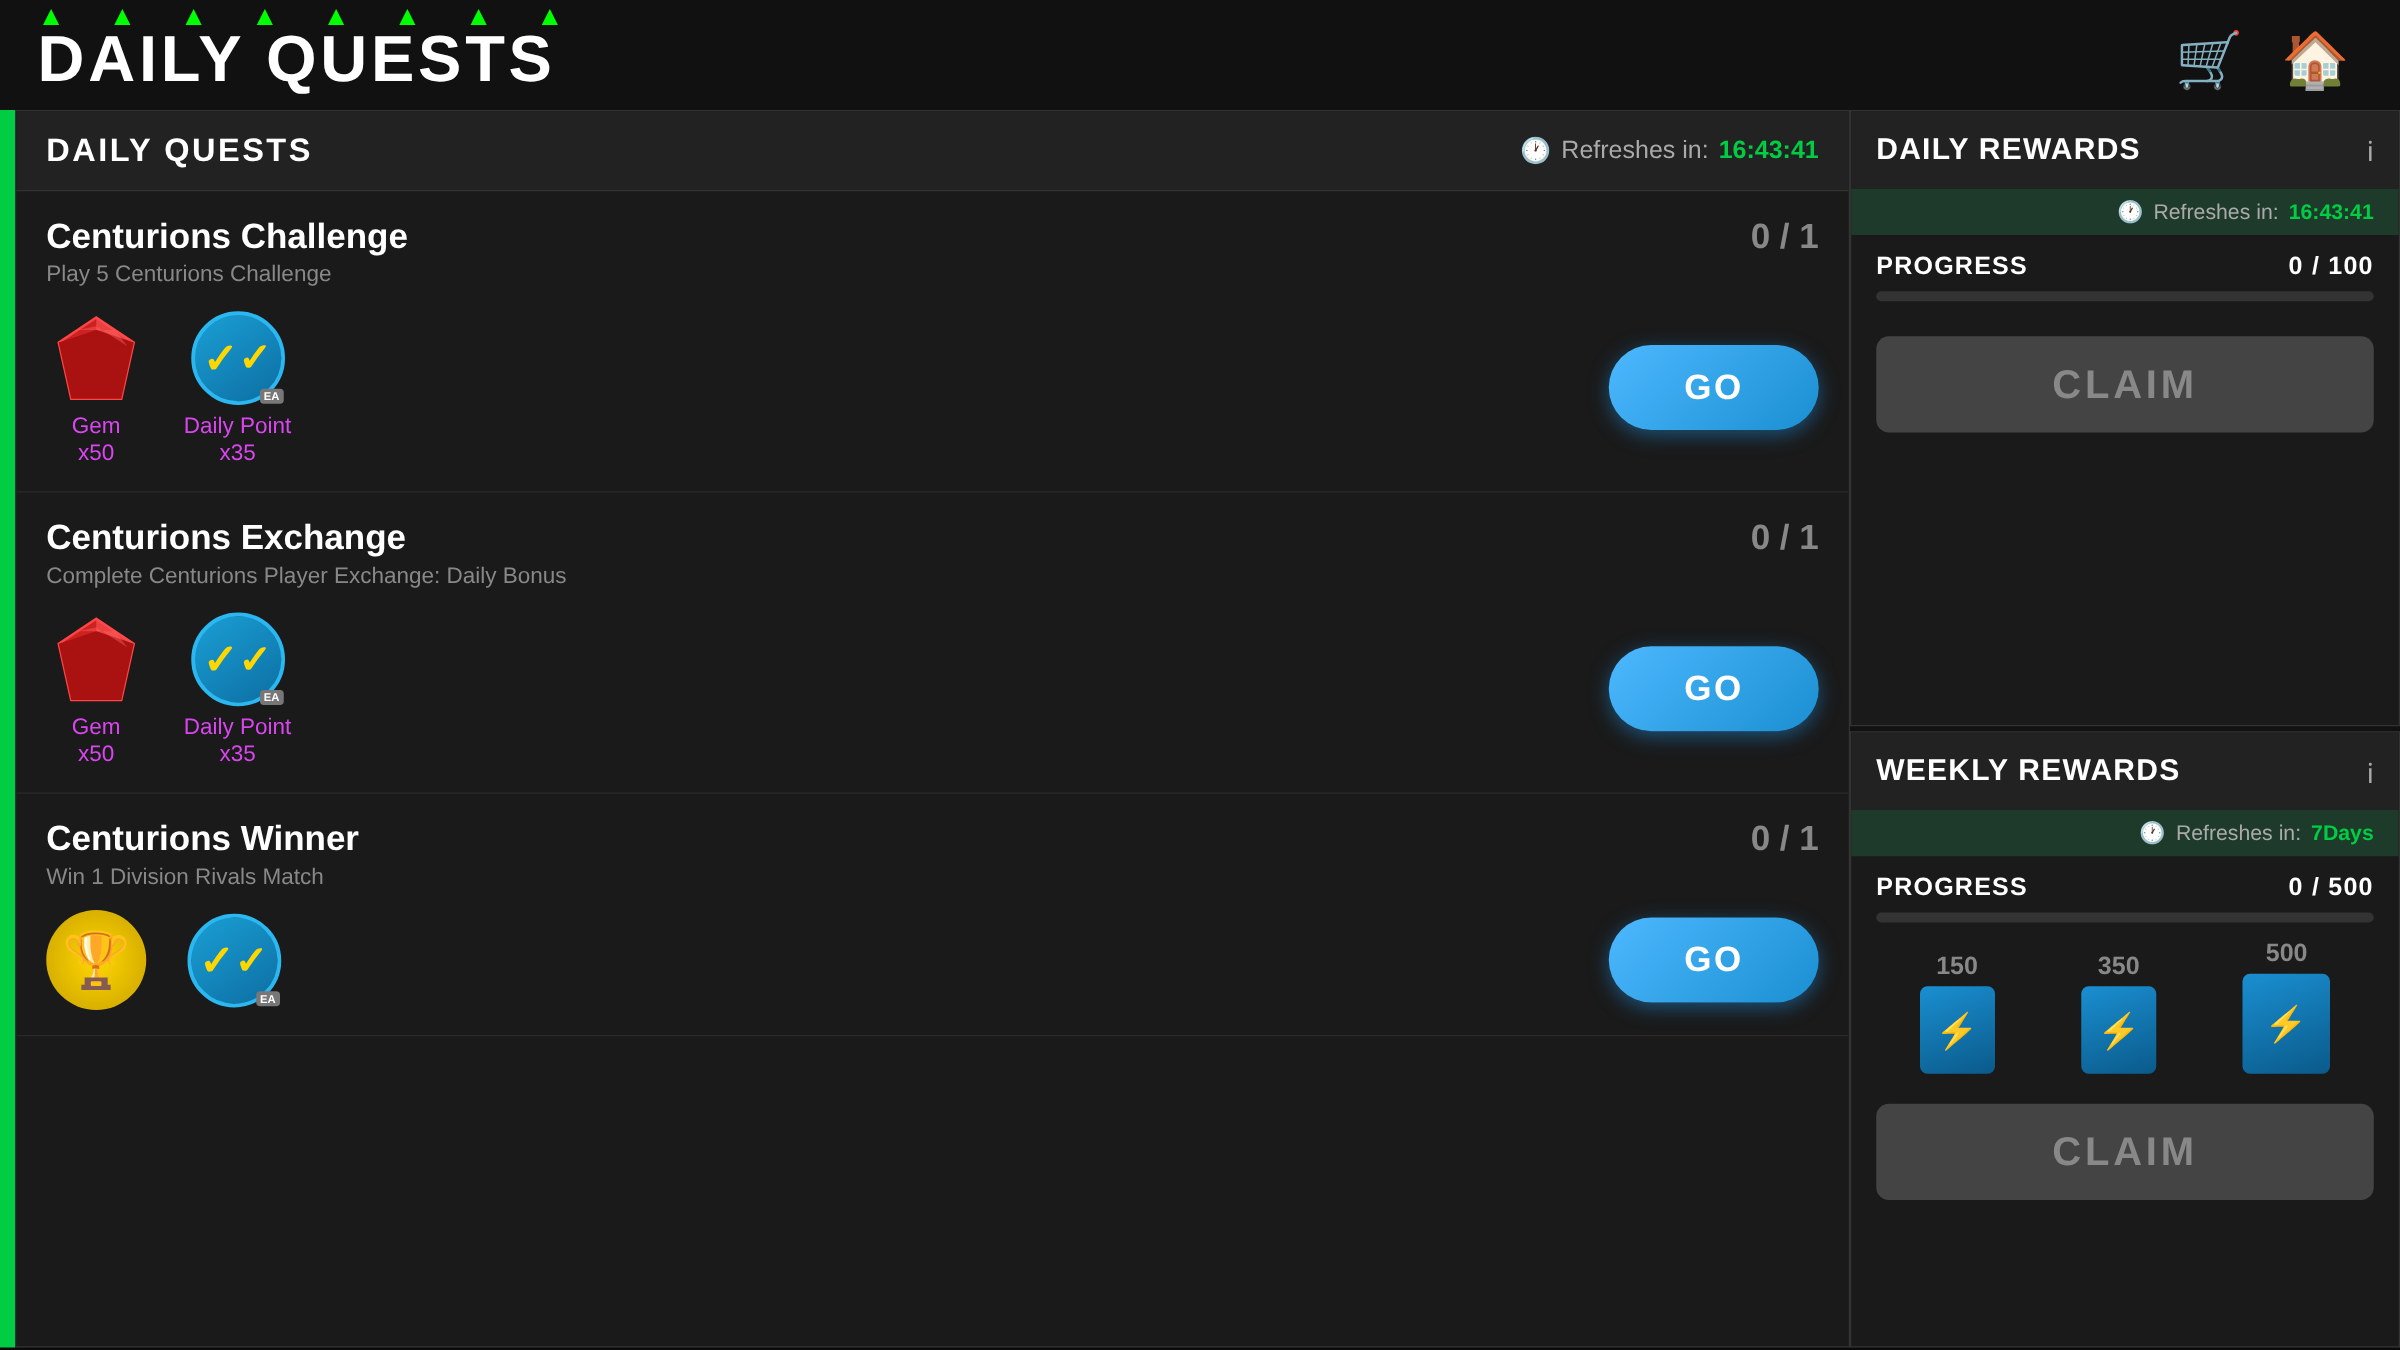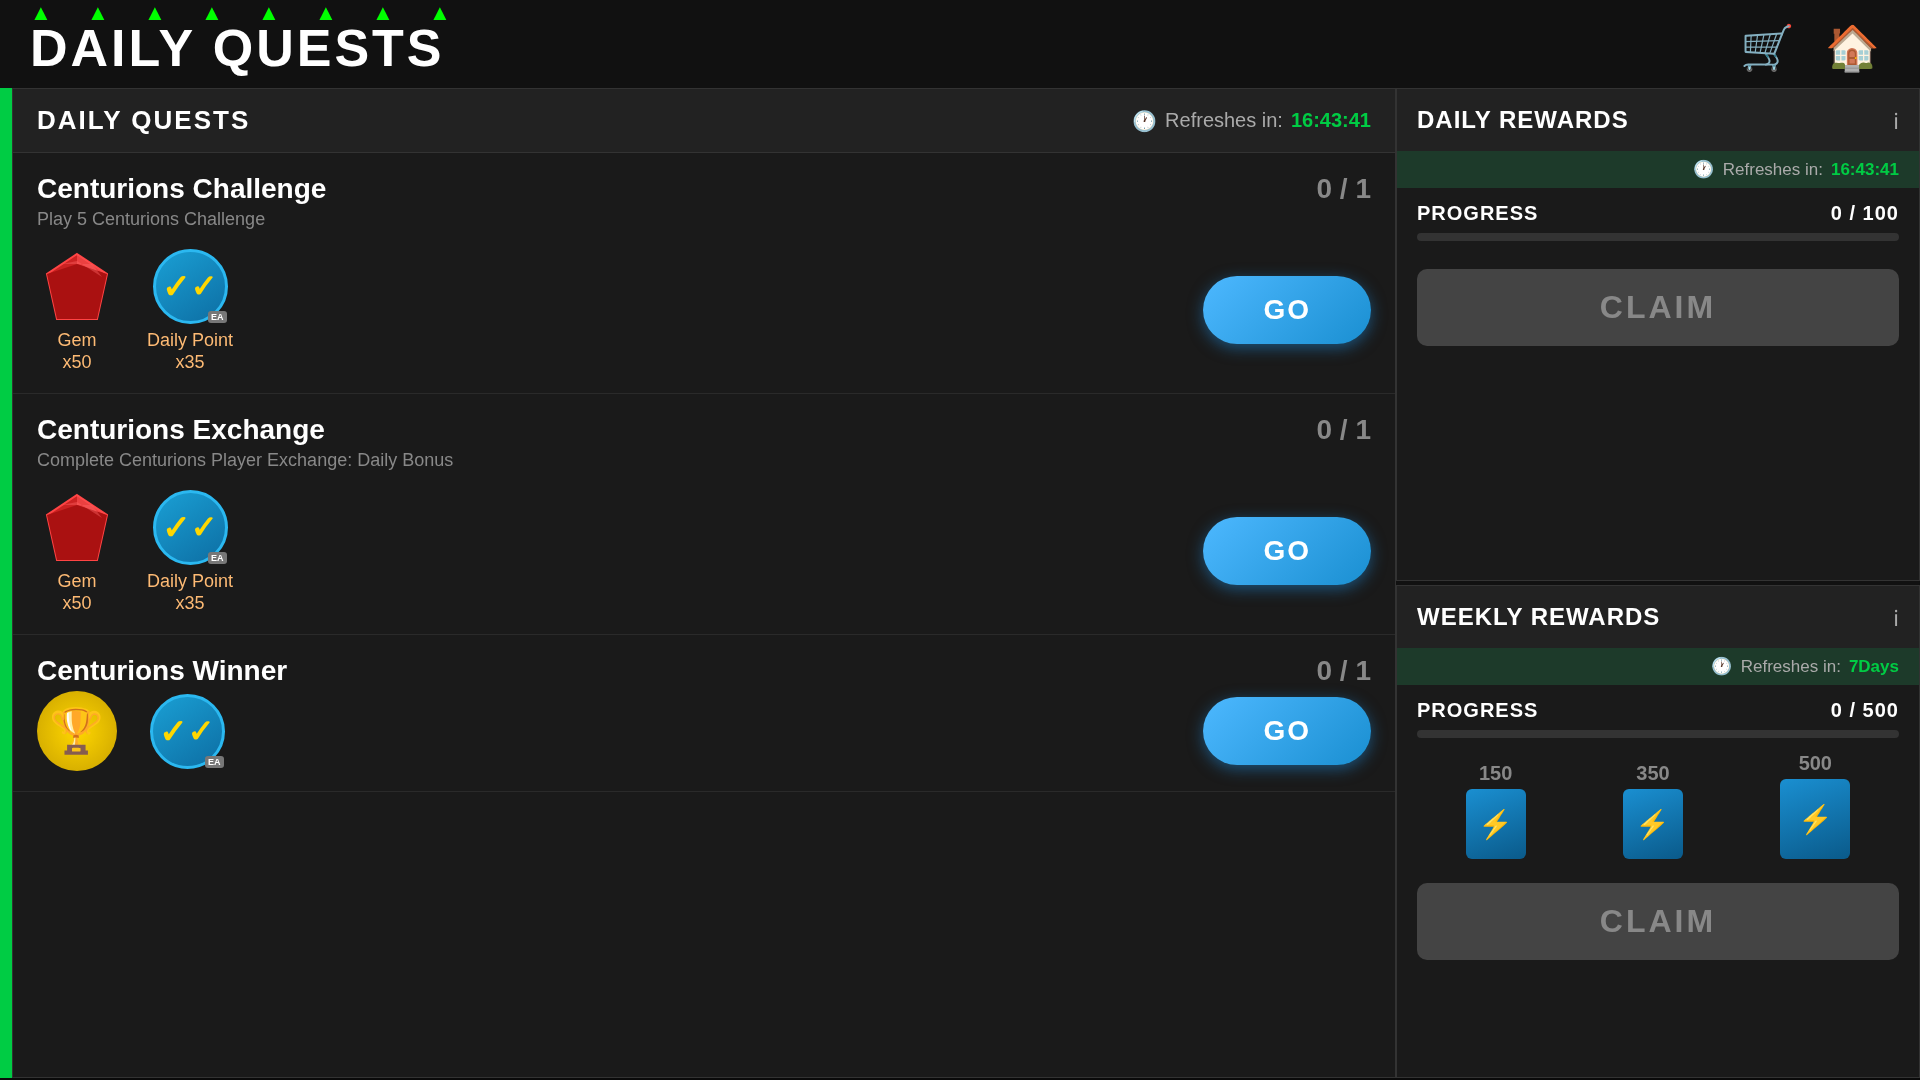--- a/index.html
+++ b/index.html
@@ -158,21 +158,21 @@
       width: 80px;
       height: 80px;
       display: flex;
       align-items: center;
       justify-content: center;
       font-size: 56px;
     }
 
     .reward-label {
       font-size: 18px;
-      color: #fdba74;
+      color: #d946ef;
       text-align: center;
       line-height: 1.2;
     }
 
     
     .daily-point-badge {
       width: 75px;
       height: 75px;
       border-radius: 50%;
       background: linear-gradient(145deg, #1a9fd4, #0d6ea3);
@@ -209,21 +209,21 @@
       font-size: 28px;
       font-weight: 900;
       color: #fff;
       cursor: pointer;
       letter-spacing: 2px;
       box-shadow: 0 4px 15px rgba(30,140,220,0.5);
     }
 
     
     .right-panel {
-      width: 524px;
+      width: 440px;
       flex-shrink: 0;
       background: #111;
       display: flex;
       flex-direction: column;
       gap: 0;
     }
 
     .rewards-section {
       background: #1a1a1a;
       border: 1px solid #333;
@@ -494,20 +494,21 @@
           </div>
           <button class="go-button">GO</button>
         </div>
       </div>
 
       <div class="quest-item">
         <div class="quest-top">
           <span class="quest-name">Centurions Winner</span>
           <span class="quest-progress">0 / 1</span>
         </div>
+        <div class="quest-desc">Win 1 Division Rivals Match</div>
         <div class="quest-rewards">
           <div class="reward-item">
             <div class="reward-icon">
               <div class="trophy-icon">🏆</div>
             </div>
           </div>
           <div class="reward-item">
             <div class="reward-icon" style="width:80px;height:80px;position:relative;">
               <div class="daily-point-badge" style="width:75px;height:75px;">
                 <span style="color:#ffd700;font-size:34px;font-weight:900;">✓</span>

